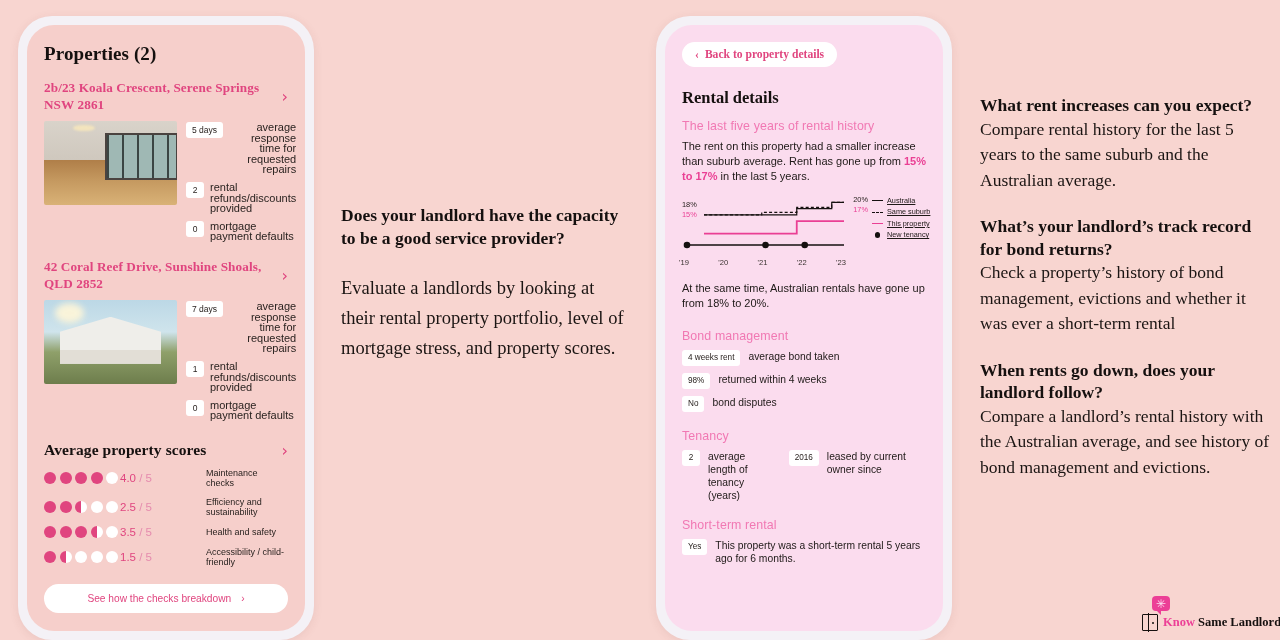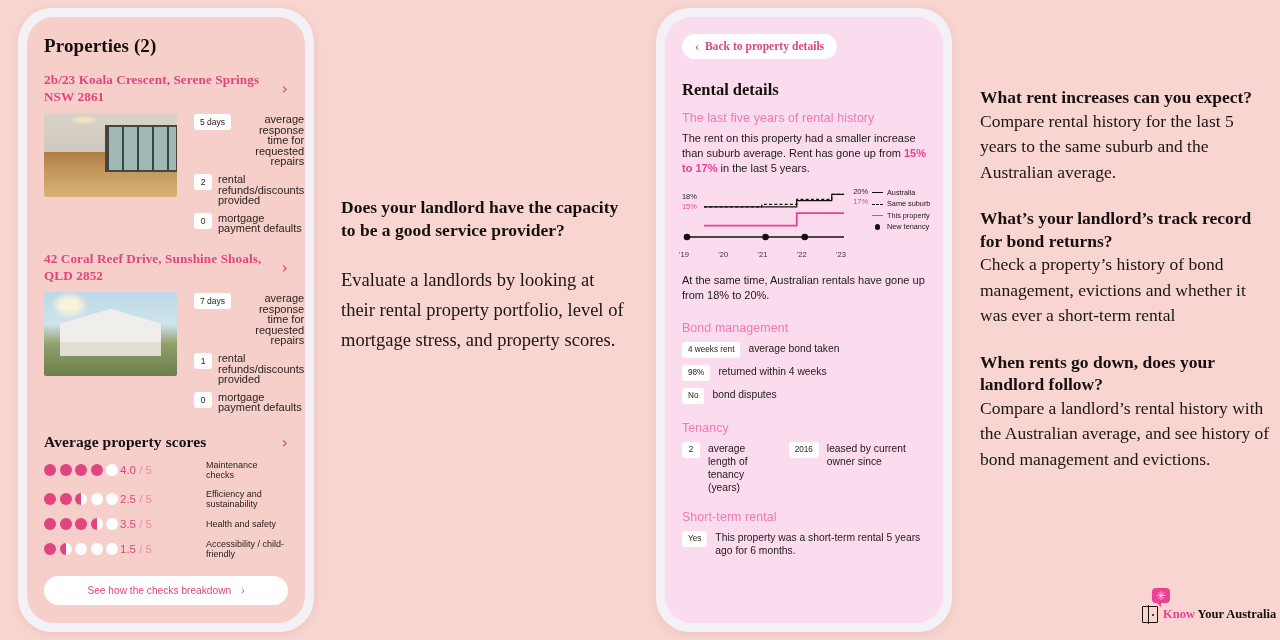--- a/index.html
+++ b/index.html
@@ -3,21 +3,21 @@
 <meta charset="utf-8">
 <title>Know Your Landlord — Rental details</title>
 <style>
   * { box-sizing: border-box; margin: 0; padding: 0; }
   html, body { width: 1280px; height: 640px; overflow: hidden; }
   body {
     background: #f8d5d0;
     font-family: "Liberation Sans", sans-serif;
     position: relative;
   }
-  .stage { position: absolute; inset: 0; }
+  .stage { position: absolute; inset: 0; margin-top: 8px; }
 
   
   .phone {
     position: absolute;
     background: #f4f1f6;
     border-radius: 34px;
     padding: 9px;
     box-shadow: 0 2px 10px rgba(120,60,60,0.10);
   }
   .phone.left  { left: 18px;  top: 8px;  width: 296px; height: 624px; }
@@ -46,21 +46,21 @@
     font-size: 13.2px;
     line-height: 17px;
     color: #e0457f;
     letter-spacing: .1px;
   }
   .prop-head { display: flex; align-items: center; justify-content: space-between; gap: 6px; }
   .chev {
     color: #e0457f; font-size: 16px; line-height: 16px;
     font-family: "DejaVu Sans", sans-serif; flex: 0 0 auto; padding-top: 2px;
   }
-  .prop-body { display: flex; gap: 17px; margin-top: 8px; }
+  .prop-body { display: flex; gap: 9px; margin-top: 8px; }
   .thumb {
     width: 133px; height: 84px; border-radius: 2px; flex: 0 0 auto;
     background: #7b6a5e; overflow: hidden; position: relative;
   }
   .thumb.apt {
     background:
       linear-gradient(180deg,#d9d3ca 0%, #cfc8be 46%, #b07f49 47%, #c4985f 70%, #d9b277 100%);
   }
   .thumb.apt::before {
     content:""; position:absolute; left:46%; top:14%; width:52%; height:52%;
@@ -127,21 +127,21 @@
   .sec {
     color: #f178b3; font-size: 12.4px; letter-spacing: .1px;
   }
   .ptxt { font-size: 11px; line-height: 15px; color: #1e1917; }
   .ptxt .hi { color: #ea3f94; font-weight: bold; }
 
   
   .chart { margin-top: 8px; display: flex; gap: 4px; }
   .chart-plot { position: relative; width: 186px; height: 78px; flex: 0 0 auto; }
   .legend { font-size: 7.3px; color: #1e1917; line-height: 11.4px; padding-top: 3px; }
-  .legend .li { display: flex; align-items: center; gap: 4px; white-space: nowrap; }
+  .legend .li { display: flex; align-items: center; gap: 4px; white-space: nowrap; text-decoration: underline; }
   .lg-solid { width: 11px; height: 0; border-top: 1.6px solid #15100f; }
   .lg-dash  { width: 11px; height: 0; border-top: 1.6px dashed #15100f; }
   .lg-pink  { width: 11px; height: 0; border-top: 1.8px solid #ea3f94; }
   .lg-dot   { width: 11px; display:flex; justify-content:center; }
   .lg-dot i { width: 5.5px; height: 5.5px; border-radius: 50%; background: #15100f; display:block; }
   .axis-lbl { position: absolute; font-size: 7.4px; }
   .axis-lbl.pk { color: #ea3f94; }
   .axis-lbl.bk { color: #2a2320; }
   .years { position: absolute; left: 0; right: 0; bottom: 0; height: 12px; }
   .years span { position: absolute; font-size: 7.6px; color: #3a3330; }
@@ -442,17 +442,17 @@
       <div class="a-txt">Compare a landlord’s rental history with the Australian average, and see history of bond management and evictions.</div>
     </div>
   </div>
 
   <div class="logo">
     <div class="bubble">
       <span>✳</span>
     </div>
     <div class="logo-row">
       <div class="door"></div>
-      <div class="logo-txt"><b class="k">Know</b><span> Your Australia</span></div>
+      <div class="logo-txt"><b class="k">Know</b><span> Same Landlord</span></div>
     </div>
   </div>
 
 </div>
 
 </body></html>

